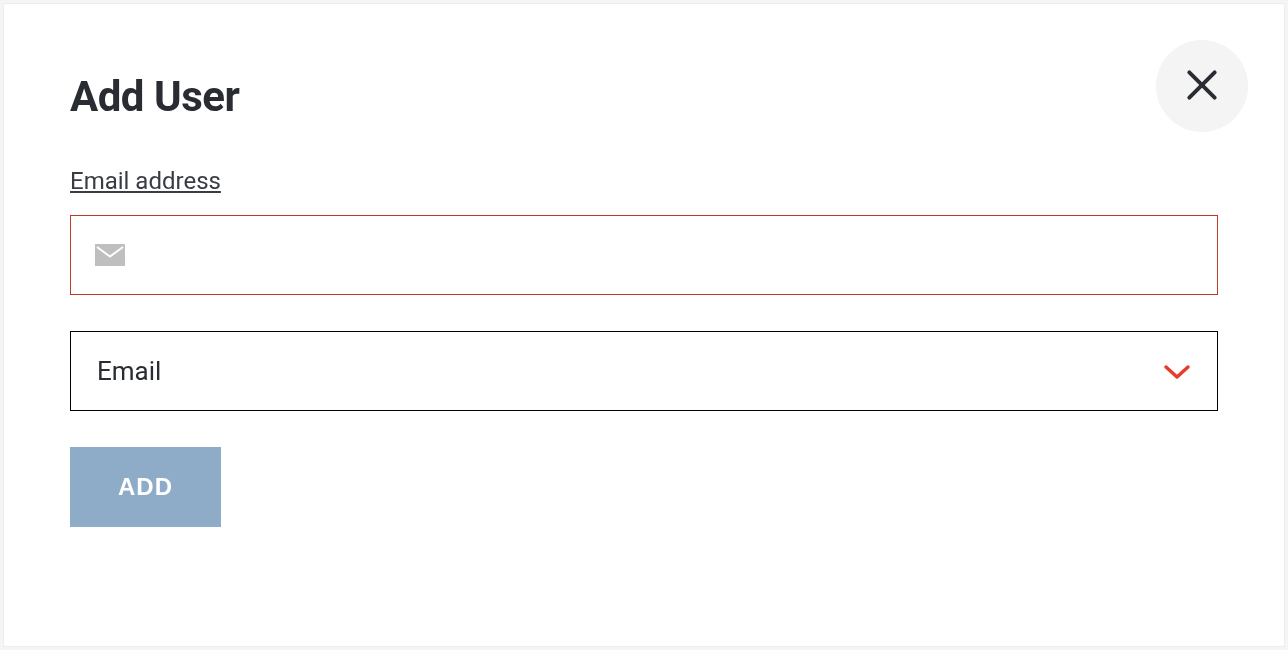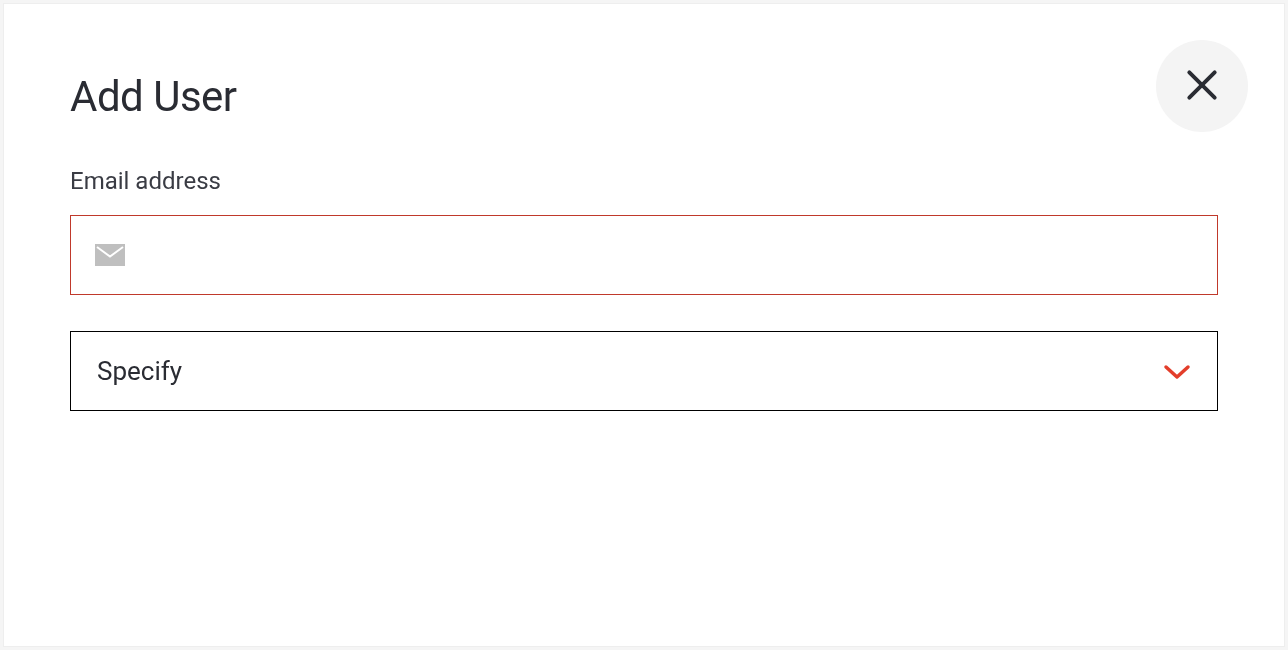--- a/index.html
+++ b/index.html
@@ -18,21 +18,21 @@
       background: #ffffff;
       width: 1282px;
       height: 644px;
       margin: 3px;
       padding: 68px 66px;
       position: relative;
       border: 1px solid #eeeeee;
     }
     .modal-title {
       font-size: 42px;
-      font-weight: 400;
+      font-weight: 700;
       color: #2a2c33;
       margin-bottom: 46px;
       letter-spacing: -0.5px;
     }
     .close-button {
       position: absolute;
       top: 36px;
       right: 36px;
       width: 92px;
       height: 92px;
@@ -50,20 +50,21 @@
     }
     .form-group {
       margin-bottom: 36px;
     }
     .form-label {
       display: block;
       font-size: 24px;
       color: #3a3c44;
       margin-bottom: 20px;
       font-weight: 400;
+      text-decoration: underline;
     }
     .email-input-wrap {
       position: relative;
       border: 1px solid #c0392b;
       height: 80px;
       display: flex;
       align-items: center;
       padding: 0 24px;
     }
     .email-icon {
@@ -148,22 +149,23 @@
           <rect x="0" y="0" width="30" height="22" rx="2" fill="#bfbfbf"></rect>
           <path d="M2 3 L15 12.5 L28 3" stroke="#ffffff" stroke-width="2" fill="none"></path>
         </svg>
       </span>
       <input type="text" class="email-input" value="" style="">
     </div>
   </div>
 
   <div class="form-group">
     <div class="select-wrap">
-      <span class="select-value">Specify</span>
+      <span class="select-value">Email</span>
       <span class="chevron-icon">
         <svg viewBox="0 0 28 18" fill="none" stroke="#e33e2b" stroke-width="3.5" stroke-linecap="round" stroke-linejoin="round">
           <polyline points="3,5 14,15 25,5"></polyline>
         </svg>
       </span>
     </div>
   </div>
 
+  <button class="add-button">ADD</button>
 </div>
 
 </body></html>

